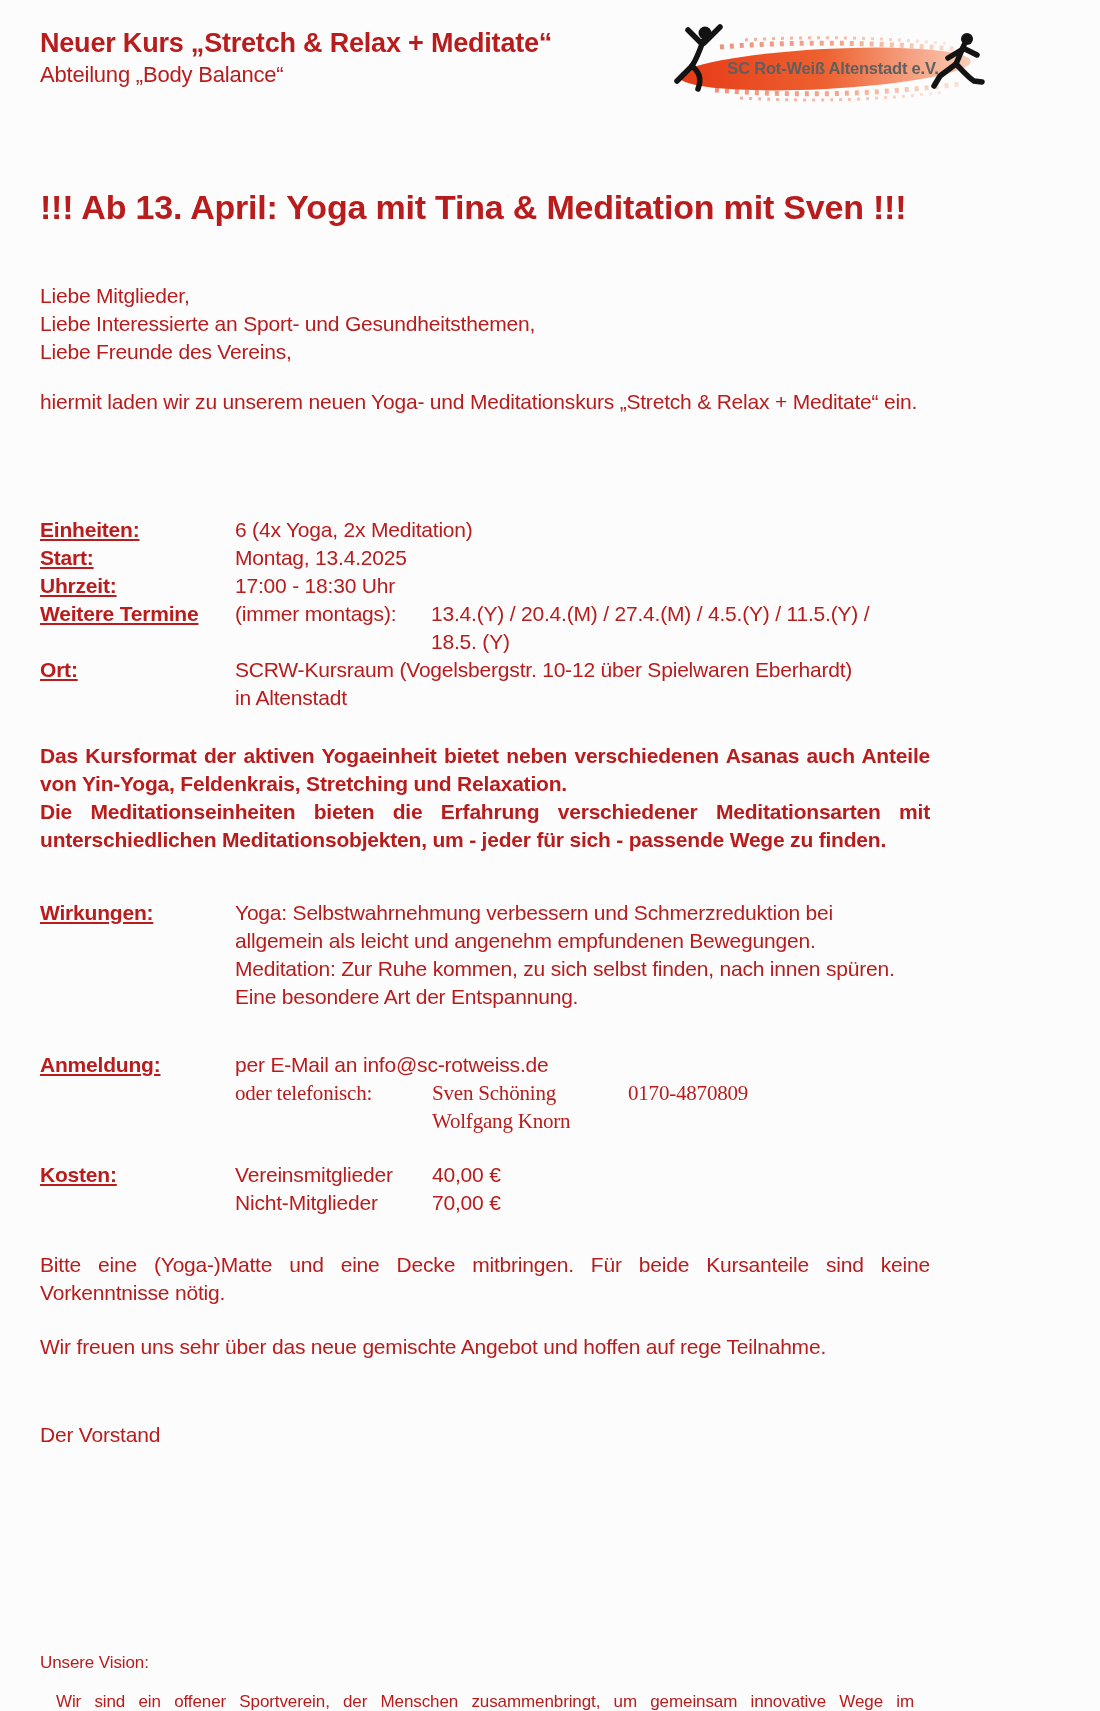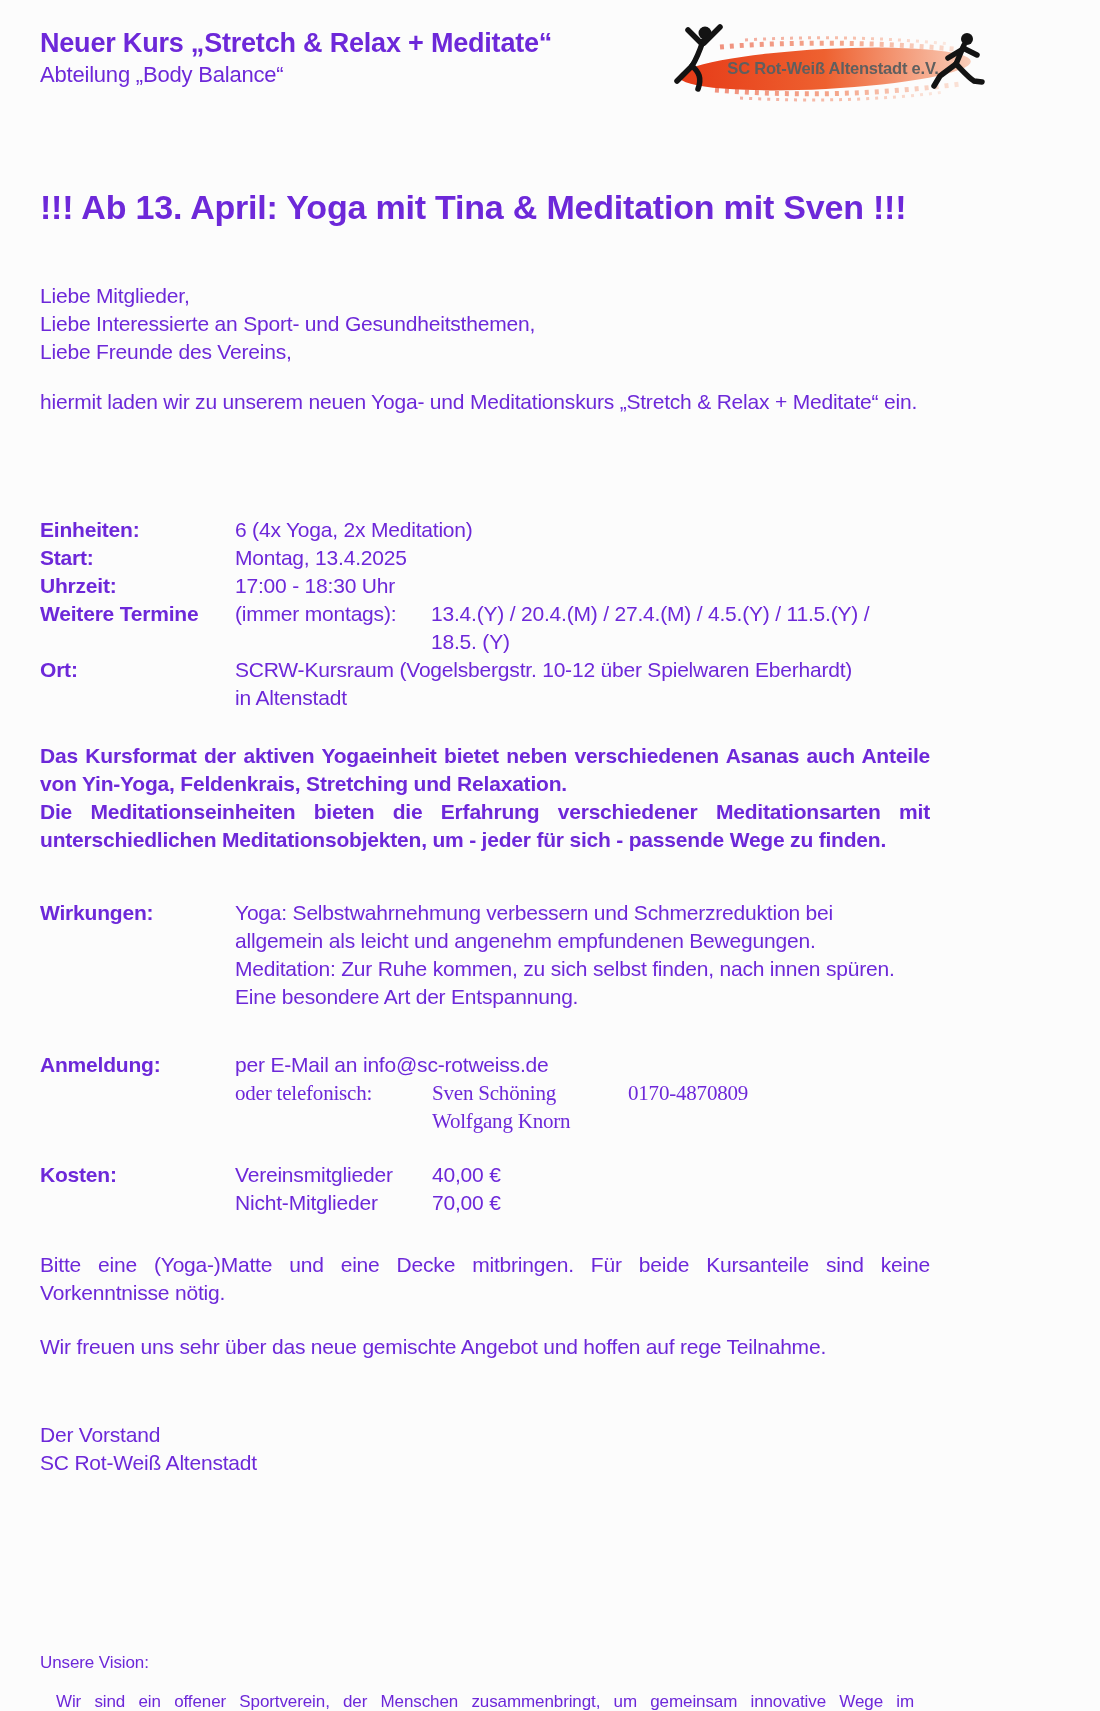--- a/index.html
+++ b/index.html
@@ -1,42 +1,42 @@
 <!DOCTYPE html>
 <html><head>
 <meta charset="utf-8">
 <style>
   html,body { margin:0; padding:0; background:#e9e9e9; }
   .page {
     position:relative;
     width:1100px; height:1711px;
     margin:0 auto;
     background:#fcfcfc;
-    color:#6d28d9;
+    color:#b91c1c;
     font-family:"Liberation Sans", sans-serif;
     font-size:21px;
     line-height:28px;
     letter-spacing:-0.2px;
     box-sizing:border-box;
     padding:26px 170px 0 40px;
     overflow:hidden;
   }
   .doc-title { font-size:27px; font-weight:bold; line-height:34px; white-space:nowrap; }
   .doc-subtitle { font-size:22px; line-height:30px; }
   .logo { position:absolute; top:20px; left:665px; width:330px; height:96px; }
   .logo svg { width:100%; height:100%; display:block; }
 
   .headline { margin-top:100px; font-size:34px; font-weight:bold; line-height:34px; white-space:nowrap; }
 
   .salutation { margin-top:58px; }
   .intro { margin:22px 0 0 0; max-width:890px; }
 
   .details { margin-top:100px; }
   .drow { display:grid; grid-template-columns:195px 1fr; }
-  .dlabel { font-weight:bold; }
+  .dlabel { font-weight:bold;text-decoration:underline; }
   .termine-grid { display:grid; grid-template-columns:196px 1fr; }
 
   .desc { margin-top:30px; }
   .desc p { margin:0; text-align:justify;font-weight:bold; }
 
   .section { margin-top:45px; display:grid; grid-template-columns:195px 1fr; }
   .section.tight { margin-top:40px; }
   .section.tighter { margin-top:26px; }
   .wirkungen-text { max-width:660px; }
 
@@ -180,21 +180,20 @@
       <span>Nicht-Mitglieder</span>
       <span>70,00 €</span>
     </div>
   </div>
 
   <p class="note">Bitte eine (Yoga-)Matte und eine Decke mitbringen. Für beide Kursanteile sind keine Vorkenntnisse nötig.</p>
   <p class="closing">Wir freuen uns sehr über das neue gemischte Angebot und hoffen auf rege Teilnahme.</p>
 
   <div class="signature">
     <div>Der Vorstand</div>
-    <div>SC Rot-Weiß Altenstadt</div>
   </div>
 
   <div class="footer">
     <div>Unsere Vision:</div>
     <p>Wir sind ein offener Sportverein, der Menschen zusammenbringt, um gemeinsam innovative Wege im Gesundheitssport zu gehen. Unser Ziel ist es, eine aktive und gesunde Gemeinschaft zu fördern, in der jeder willkommen ist. Durch kreative Ansätze inspirieren wir unsere Mitglieder, aktiv zu bleiben und ihre sportlichen und gesundheitlichen Ziele zu erreichen. Gemeinsam schaffen wir einen Raum für innovative Sportkultur, die Gesundheit und Wohlbefinden in den Mittelpunkt stellt.</p>
   </div>
 
 </div>
 
 </body></html>

